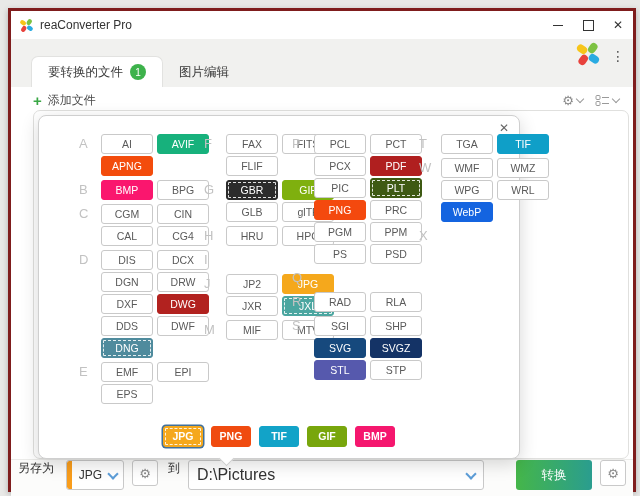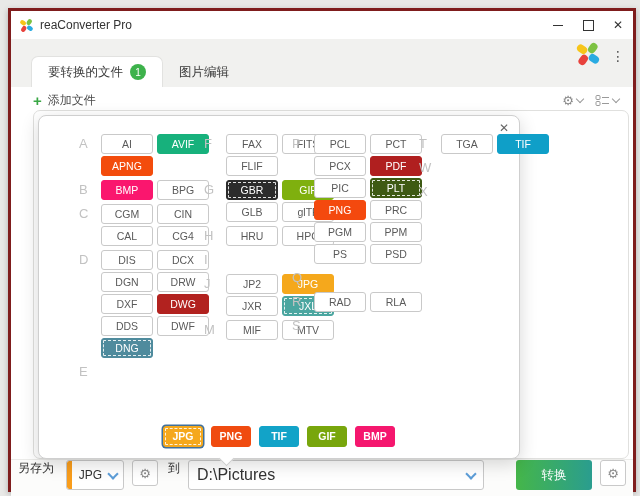--- a/index.html
+++ b/index.html
@@ -204,20 +204,25 @@
                 <button class="fmt-btn">DRW</button>
                 <button class="fmt-btn">DXF</button>
                 <button class="fmt-btn c-dwg">DWG</button>
                 <button class="fmt-btn">DDS</button>
                 <button class="fmt-btn">DWF</button>
                 <button class="fmt-btn c-dng focusfmt">DNG</button>
               </div>
             </div>
             <div class="fmt-group">
               <div class="fmt-letter">E</div>
+              <div class="fmt-grid">
+                <button class="fmt-btn">EMF</button>
+                <button class="fmt-btn">EPI</button>
+                <button class="fmt-btn">EPS</button>
+              </div>
             </div>
           </div>
           <div class="fmt-col" style="left: 165px;">
             <div class="fmt-group">
               <div class="fmt-letter">F</div>
               <div class="fmt-grid">
                 <button class="fmt-btn">FAX</button>
                 <button class="fmt-btn">FITS</button>
                 <button class="fmt-btn">FLIF</button>
               </div>
@@ -281,32 +286,47 @@
             </div>
             <div class="fmt-group">
               <div class="fmt-letter">R</div>
               <div class="fmt-grid">
                 <button class="fmt-btn">RAD</button>
                 <button class="fmt-btn">RLA</button>
               </div>
             </div>
             <div class="fmt-group">
               <div class="fmt-letter">S</div>
+              <div class="fmt-grid">
+                <button class="fmt-btn">SGI</button>
+                <button class="fmt-btn">SHP</button>
+                <button class="fmt-btn c-svg">SVG</button>
+                <button class="fmt-btn c-svgz">SVGZ</button>
+                <button class="fmt-btn c-stl">STL</button>
+                <button class="fmt-btn">STP</button>
+              </div>
             </div>
           </div>
           <div class="fmt-col" style="left: 380px;">
             <div class="fmt-group">
               <div class="fmt-letter">T</div>
               <div class="fmt-grid">
                 <button class="fmt-btn">TGA</button>
                 <button class="fmt-btn c-tif">TIF</button>
               </div>
             </div>
             <div class="fmt-group">
               <div class="fmt-letter">W</div>
+              <div class="fmt-grid">
+                <button class="fmt-btn">WMF</button>
+                <button class="fmt-btn">WMZ</button>
+                <button class="fmt-btn">WPG</button>
+                <button class="fmt-btn">WRL</button>
+                <button class="fmt-btn c-webp">WebP</button>
+              </div>
             </div>
             <div class="fmt-group">
               <div class="fmt-letter">X</div>
             </div>
           </div>
         </div>
       <div class="quick-row" id="quick-row">
           <button class="fmt-btn c-jpg focusfmt ring">JPG</button>
           <button class="fmt-btn c-qpng">PNG</button>
           <button class="fmt-btn c-qtif">TIF</button>

